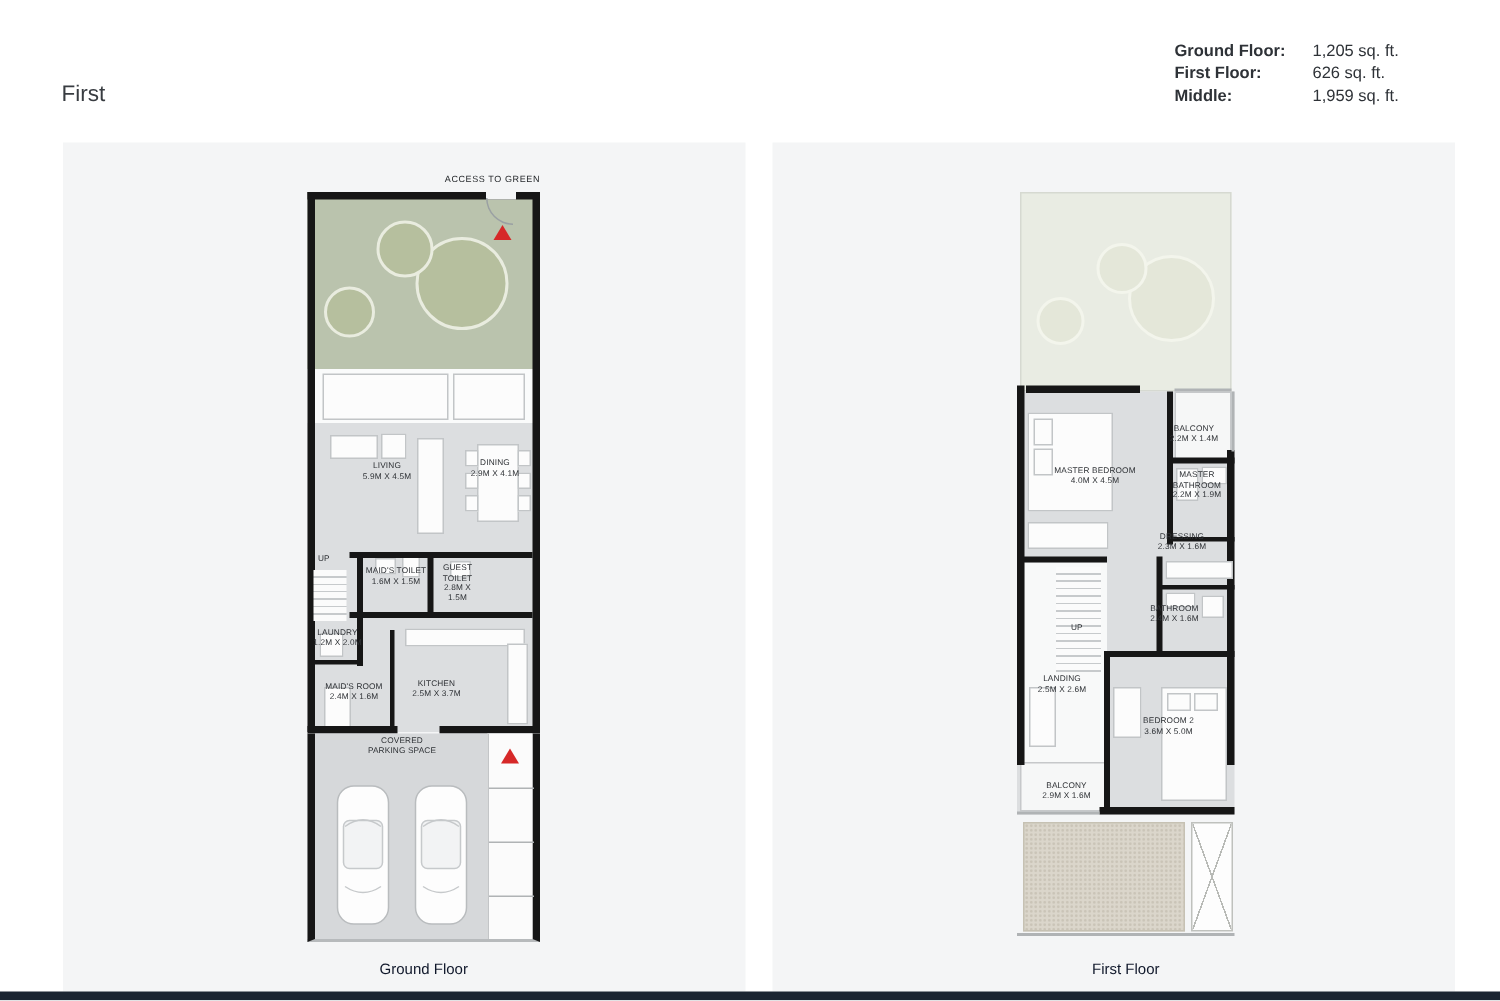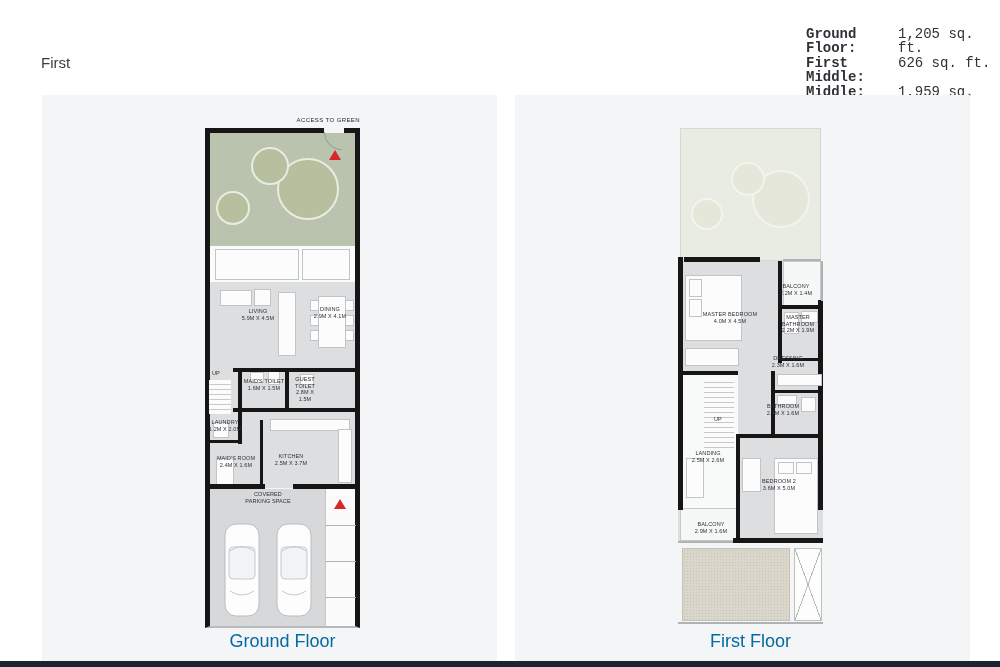--- a/index.html
+++ b/index.html
@@ -3,30 +3,30 @@
 <meta charset="utf-8">
 <style>
   html,body{margin:0;padding:0;background:#ffffff;}
   .page{position:relative;width:1000px;height:667px;background:#ffffff;overflow:hidden;
         font-family:"Liberation Sans",sans-serif;color:#33373c;}
   .abs{position:absolute;box-sizing:border-box;}
 
   
   .title{left:40px;top:26px;font-size:21px;font-weight:bold;color:#383c41;letter-spacing:.2px;}
   .subtitle{left:41px;top:54px;font-size:15px;color:#383c41;}
-  .area-table{left:806px;top:27px;display:grid;grid-template-columns:92px auto;row-gap:1px;
-              font-size:14px;line-height:14px;font-family:Liberation Mono, monospace;}
+  .area-table{left:783px;top:27px;display:grid;grid-template-columns:92px auto;row-gap:1px;
+              font-size:11px;line-height:14px;}
   .area-label{font-weight:bold;color:#2e3237;}
   .area-value{color:#2e3237;}
 
   
   .panel{position:absolute;top:95px;width:455px;height:566px;background:#f4f5f6;}
   .panel-left{left:42px;}
   .panel-right{left:515px;}
-  .caption{position:absolute;bottom:9px;text-align:center;font-size:18px;color:#0369a1;}
+  .caption{position:absolute;bottom:9px;text-align:center;font-size:10px;color:#0f172a;}
 
   
   .plan{position:absolute;top:33px;}
   .plan-gf{left:163px;width:155px;height:500px;}
   .plan-ff{left:163px;width:145px;height:500px;}
   .wall{position:absolute;background:#161616;}
   .thinwall{position:absolute;background:#b0b3b5;}
   .room-label{position:absolute;text-align:center;font-size:5.5px;line-height:1.22;
               color:#2f3236;letter-spacing:.1px;z-index:6;}
   .room-label span{display:block;}
@@ -50,21 +50,21 @@
 </style>
 </head>
 <body>
 
 <div class="page">
 
   <div class="abs subtitle">First</div>
   <div class="abs area-table">
     <span class="area-label">Ground Floor:</span>
     <span class="area-value">1,205 sq. ft.</span>
-    <span class="area-label">First Middle:</span>
+    <span class="area-label">First Floor:</span>
     <span class="area-value">626 sq. ft.</span>
     <span class="area-label">Middle:</span>
     <span class="area-value">1,959 sq. ft.</span>
   </div>
 
   <section class="panel panel-left">
     <div class="plan plan-gf">
 
       <div class="access">ACCESS TO GREEN</div>
 

